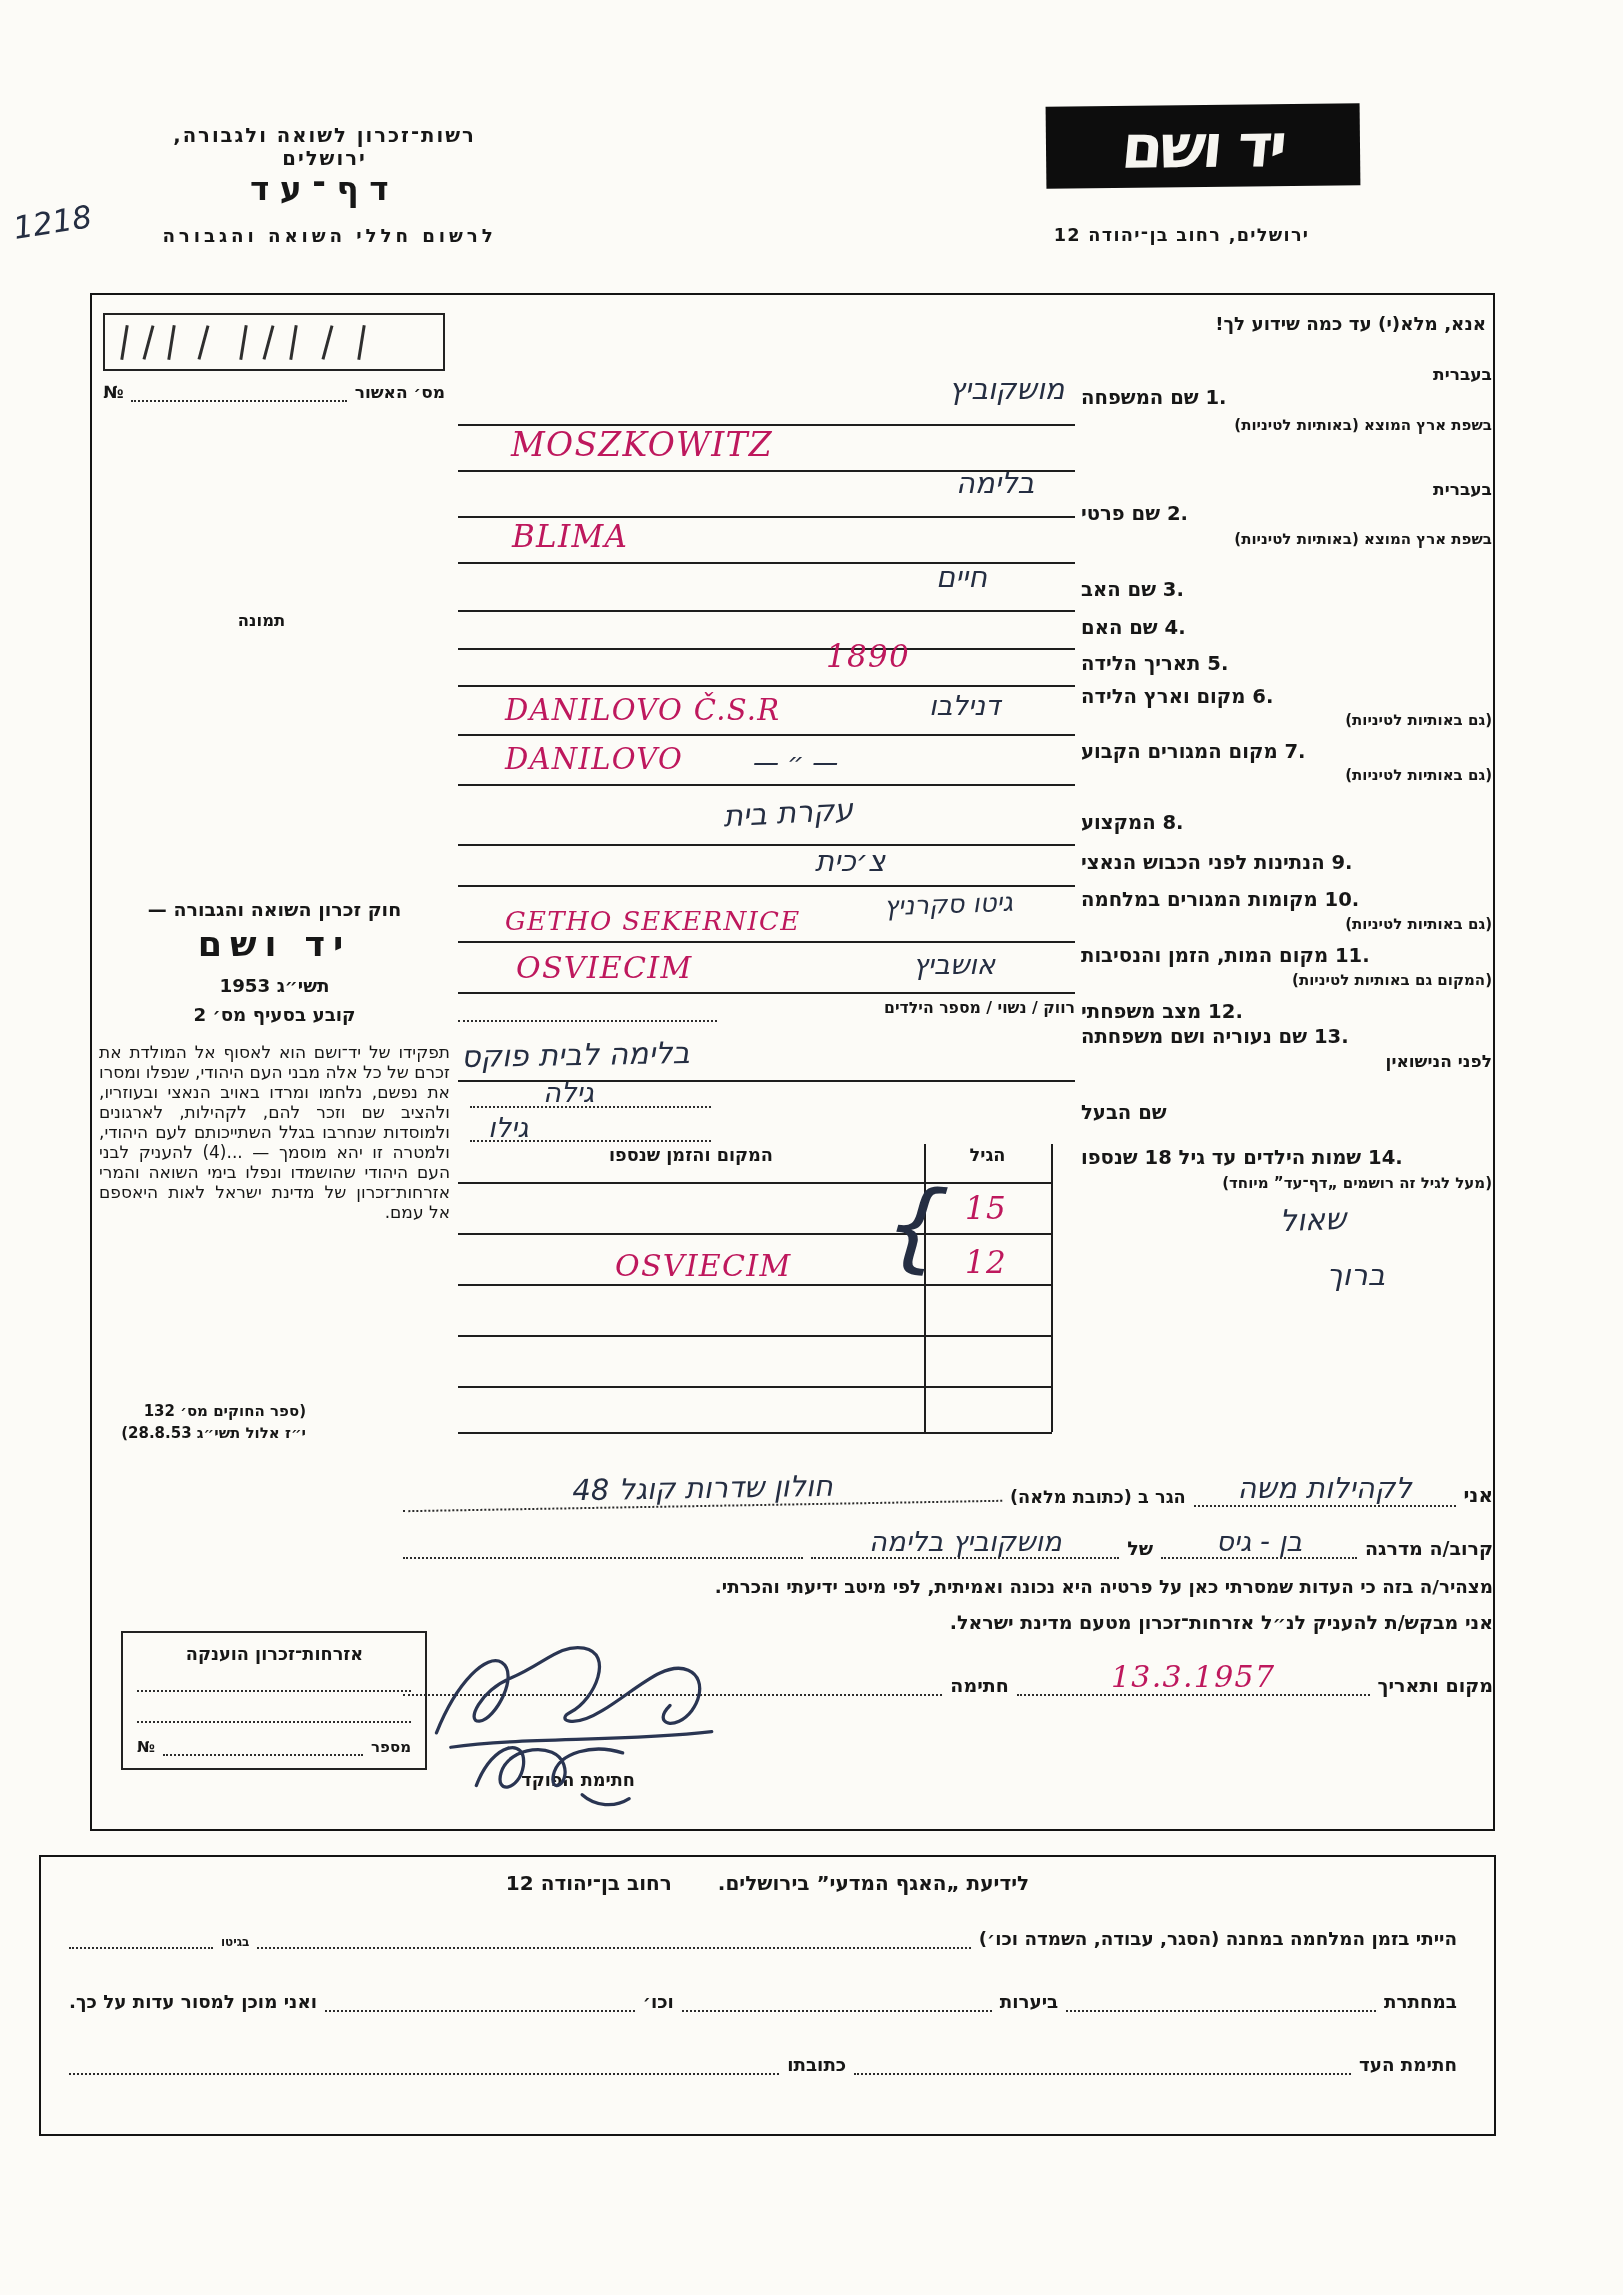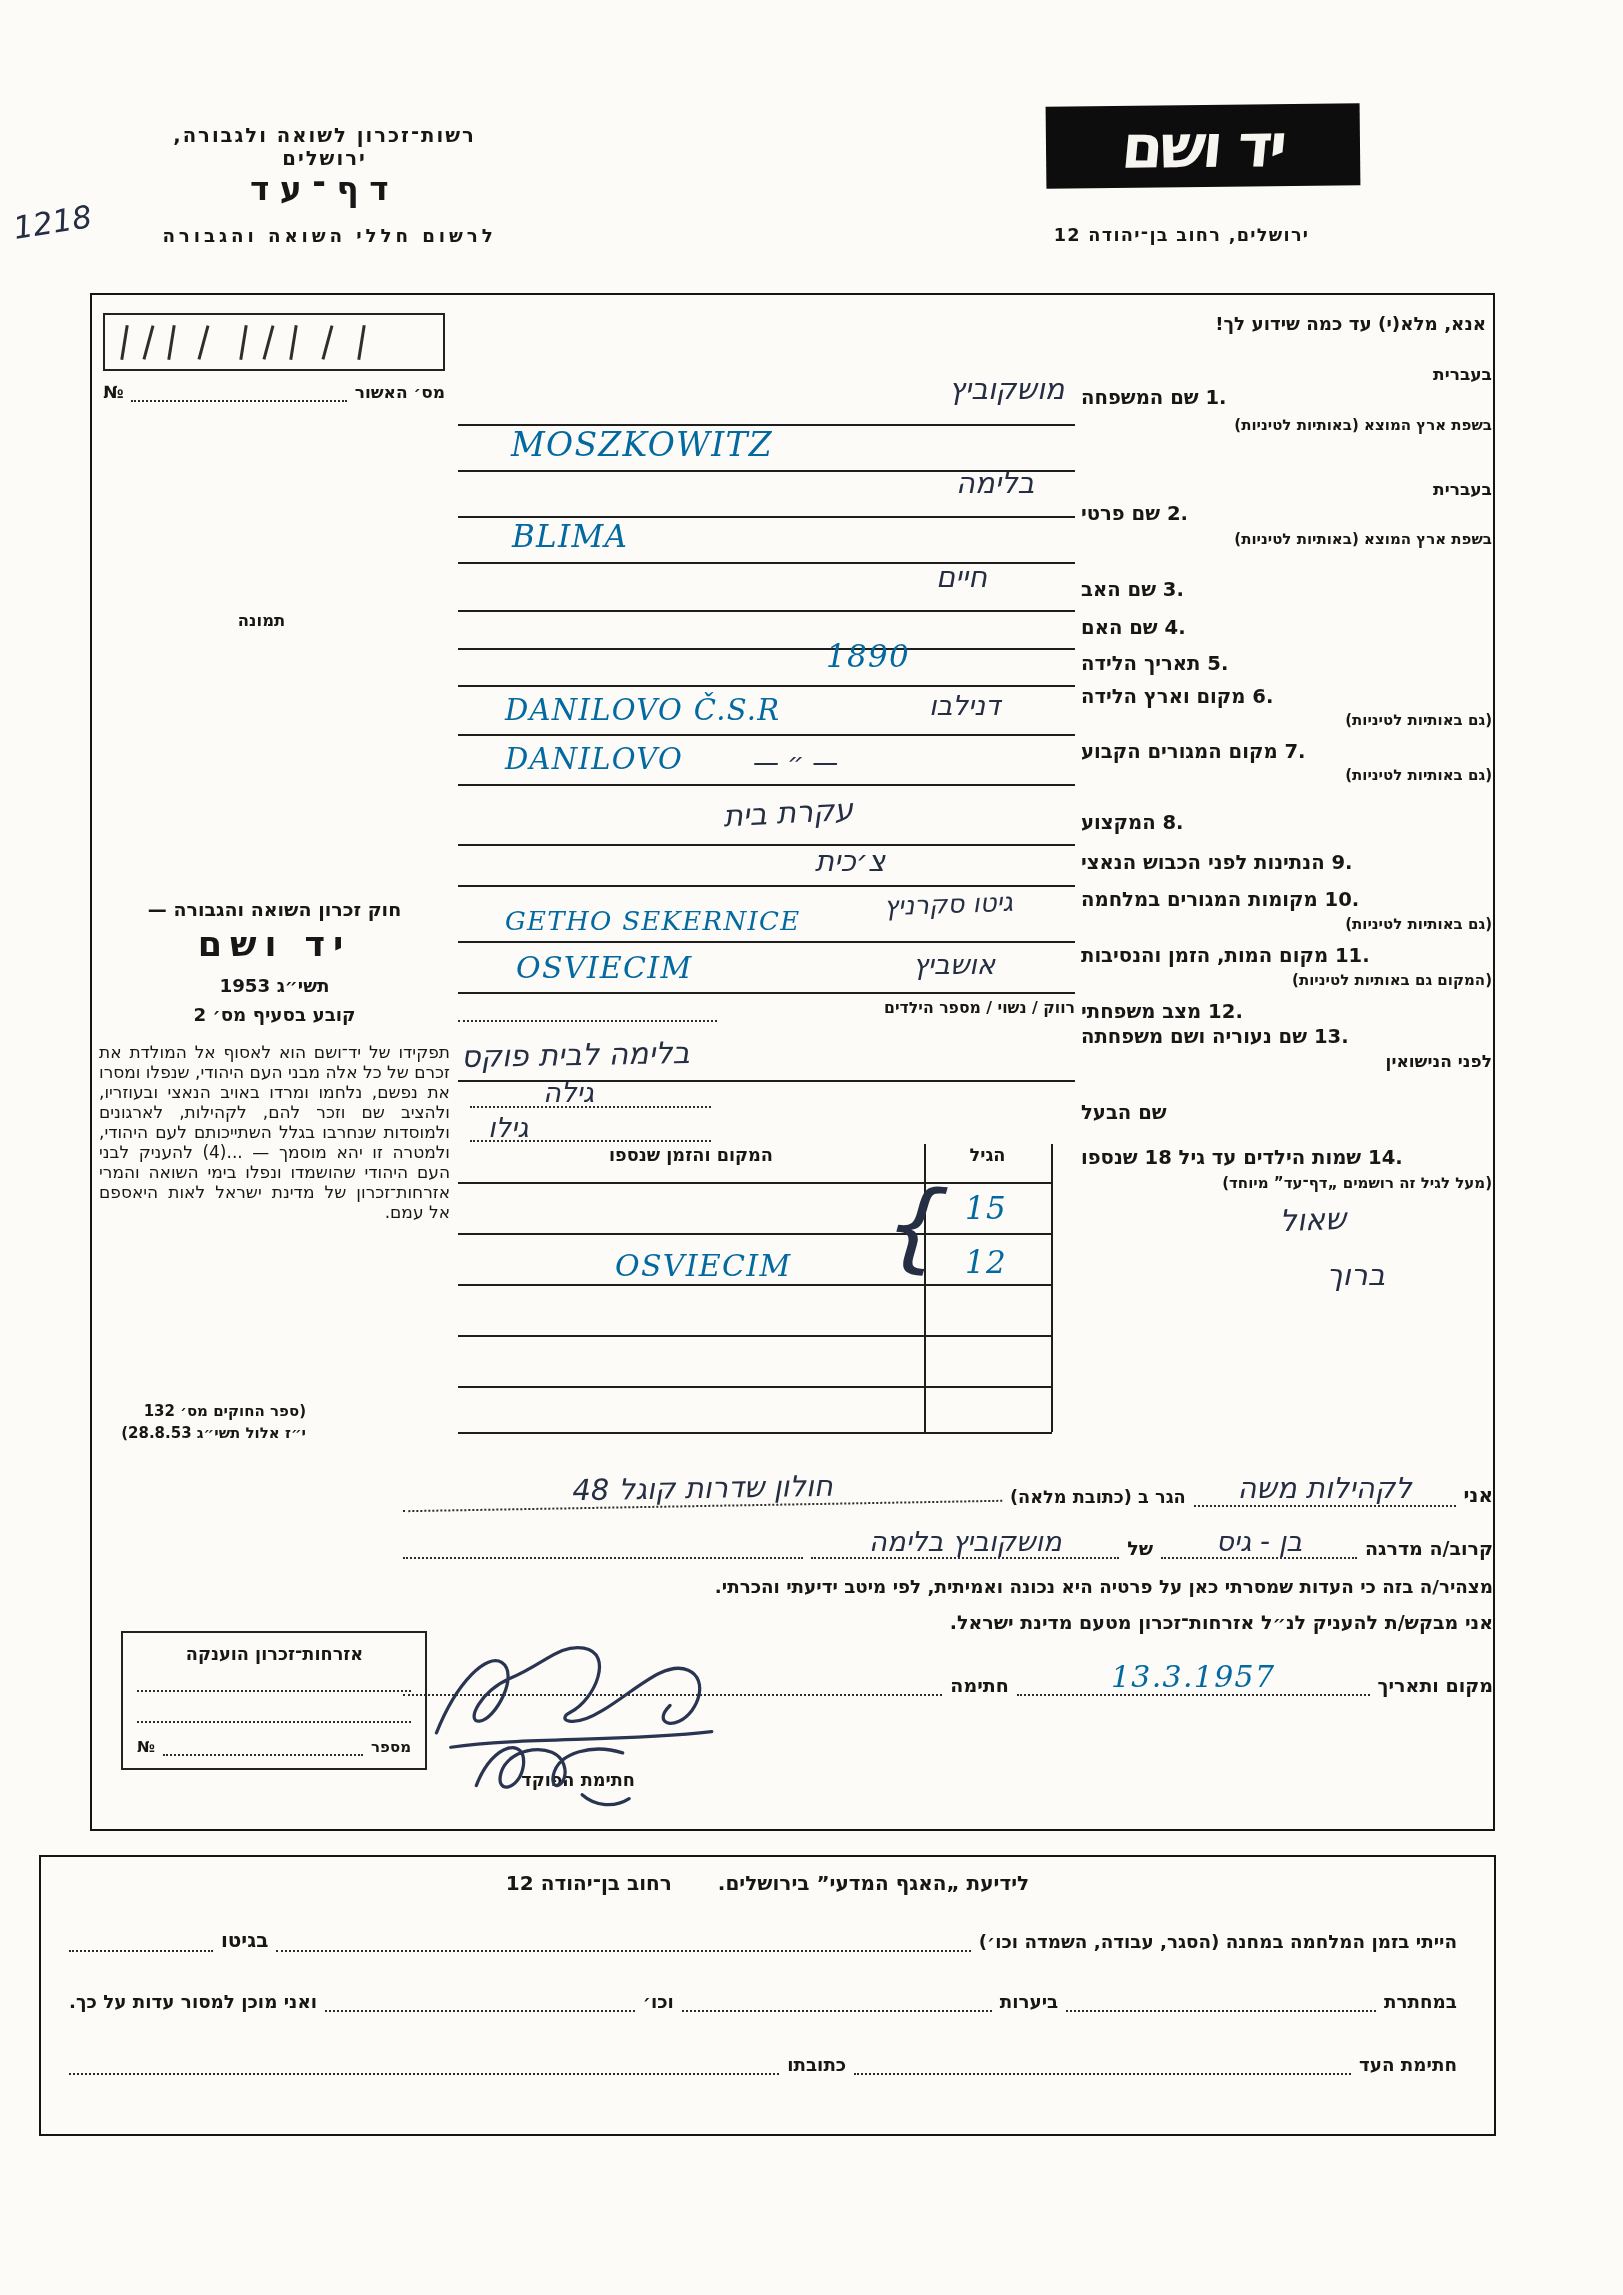--- a/index.html
+++ b/index.html
@@ -15,21 +15,21 @@
   .logo span{font-size:60px;font-weight:bold;letter-spacing:-3.3px;transform:skewX(-6deg)}
   .addr{position:absolute;font-size:17.7px;font-weight:bold;letter-spacing:1.3px;text-align:center}
   .instr{position:absolute;font-size:18.3px;font-weight:bold;text-align:right}
   .flabel{position:absolute;left:1081px;width:411px;text-align:left;font-weight:bold;font-size:19.6px;line-height:1.12}
   .fsub{position:absolute;left:1081px;width:411px;text-align:right;font-weight:bold;font-size:15px}
   .fno{direction:ltr;unicode-bidi:isolate}
   .wline{position:absolute;height:0;border-bottom:2px solid #1e1e1e}
   .dline{position:absolute;height:0;border-bottom:2.6px dotted #2c2c2c}
   .vline{position:absolute;width:0;border-left:2px solid #1e1e1e}
   .hw{font-family:"DejaVu Sans",sans-serif;font-style:italic;color:#252e42;white-space:nowrap}
-  .hwl{font-family:"DejaVu Serif",serif;font-style:italic;color:#0369a1;direction:ltr;letter-spacing:1.3px;white-space:nowrap}
+  .hwl{font-family:"DejaVu Serif",serif;font-style:italic;color:#be185d;direction:ltr;letter-spacing:1.3px;white-space:nowrap}
   .tk{position:absolute;top:9.8px;width:2.6px;height:35px;background:#2e2e2e}
   .tk:nth-child(odd){transform:rotate(9deg)}
   .tk:nth-child(even){transform:rotate(15deg)}
   .row{position:absolute;display:flex;align-items:flex-end;gap:7.9px}
   .dots{display:block;border-bottom:2.6px dotted #2b2b2b;height:19.6px;flex:1}
   .dlabel{font-weight:bold;font-size:19px;white-space:nowrap}
   .hwfill{border-bottom:2.6px dotted #2b2b2b;text-align:center;padding:0 5.2px}
   .dtext{position:absolute;font-weight:bold;font-size:18.3px;text-align:right}
   .thead{position:absolute;font-weight:bold;font-size:17.7px;text-align:center}
   .note{position:absolute;font-weight:bold;font-size:18.3px;text-align:right}
@@ -221,21 +221,21 @@
   </div>
 
   <div class="box" style="left:39px;top:1855px;width:1457px;height:281px"></div>
   <div class="row" style="left:39px;top:1871px;width:1457px;justify-content:center;gap:46px">
     <span class="dlabel" style="font-size:20px">לידיעת „האגף המדעי” בירושלים.</span>
     <span class="dlabel" style="font-size:20px">רחוב בן־יהודה 12</span>
   </div>
   <div class="row" style="left:69px;top:1928px;width:1388px">
     <span class="dlabel" style="font-size:18.3px">הייתי בזמן המלחמה במחנה (הסגר, עבודה, השמדה וכו׳)</span>
     <i class="dots"></i>
-    <span class="dlabel" style="font-size:20px">בגיטו</span>
+    <span class="dlabel" style="font-size:12px">בגיטו</span>
     <i class="dots" style="flex:0 0 144px"></i>
   </div>
   <div class="row" style="left:69px;top:1991px;width:1388px">
     <span class="dlabel" style="font-size:18.3px">במחתרת</span>
     <i class="dots"></i>
     <span class="dlabel" style="font-size:18.3px">ביערות</span>
     <i class="dots"></i>
     <span class="dlabel" style="font-size:18.3px">וכו׳</span>
     <i class="dots"></i>
     <span class="dlabel" style="font-size:18.3px">ואני מוכן למסור עדות על כך.</span>

